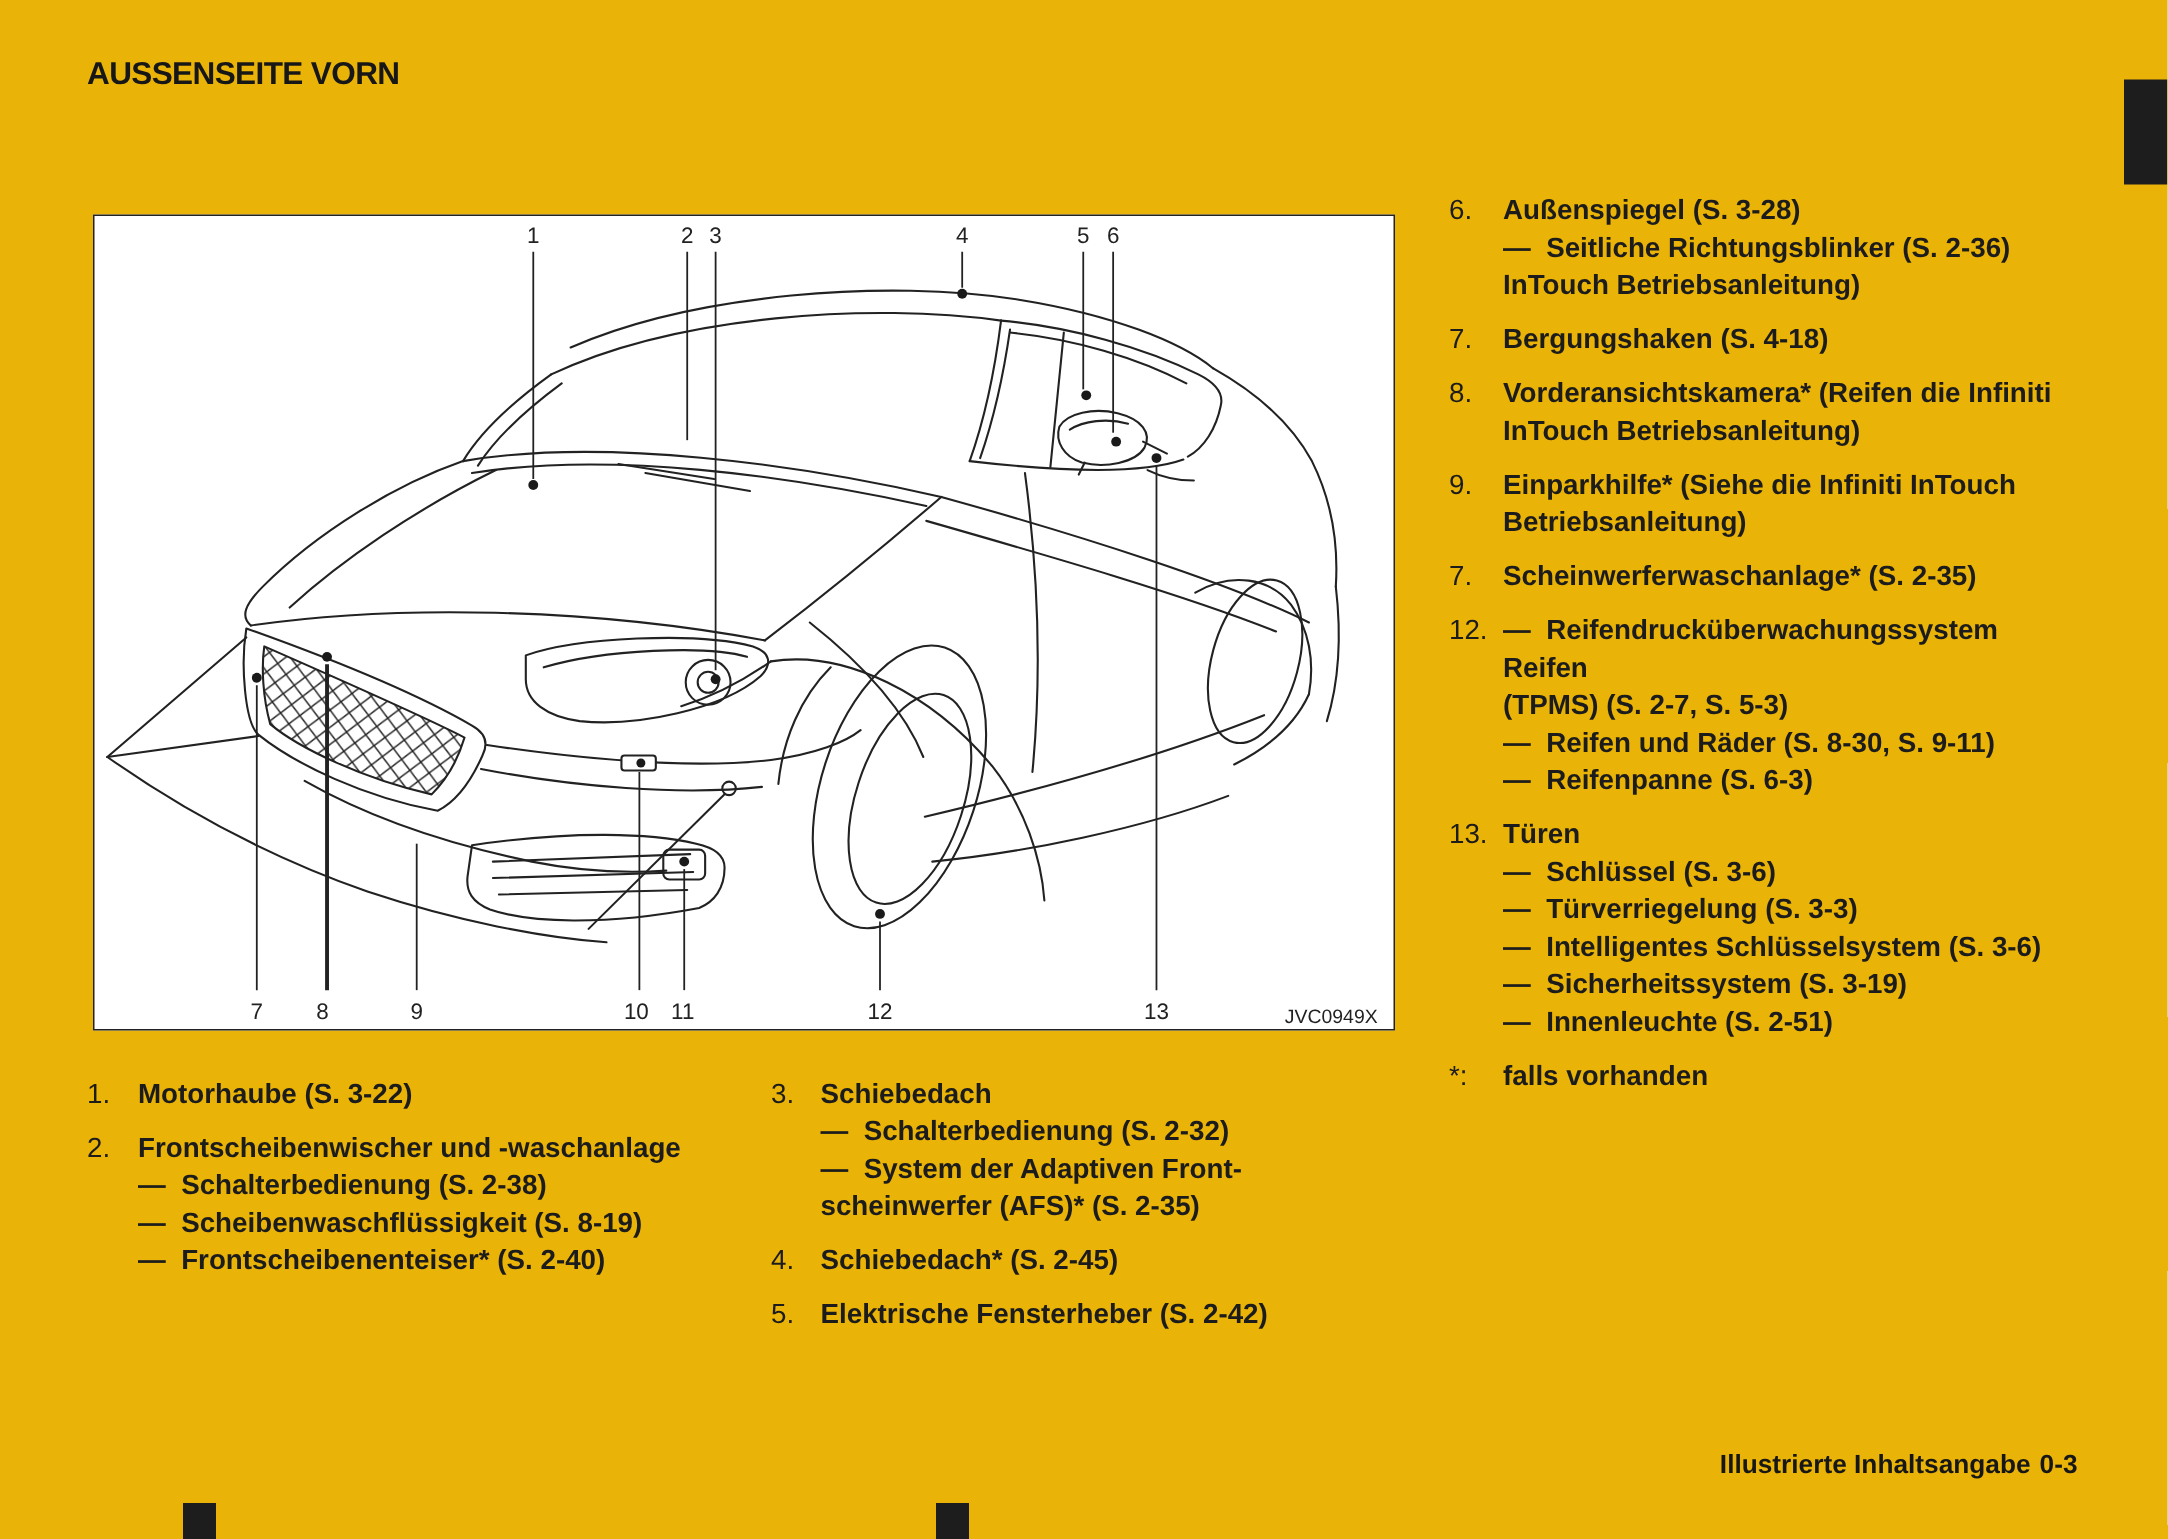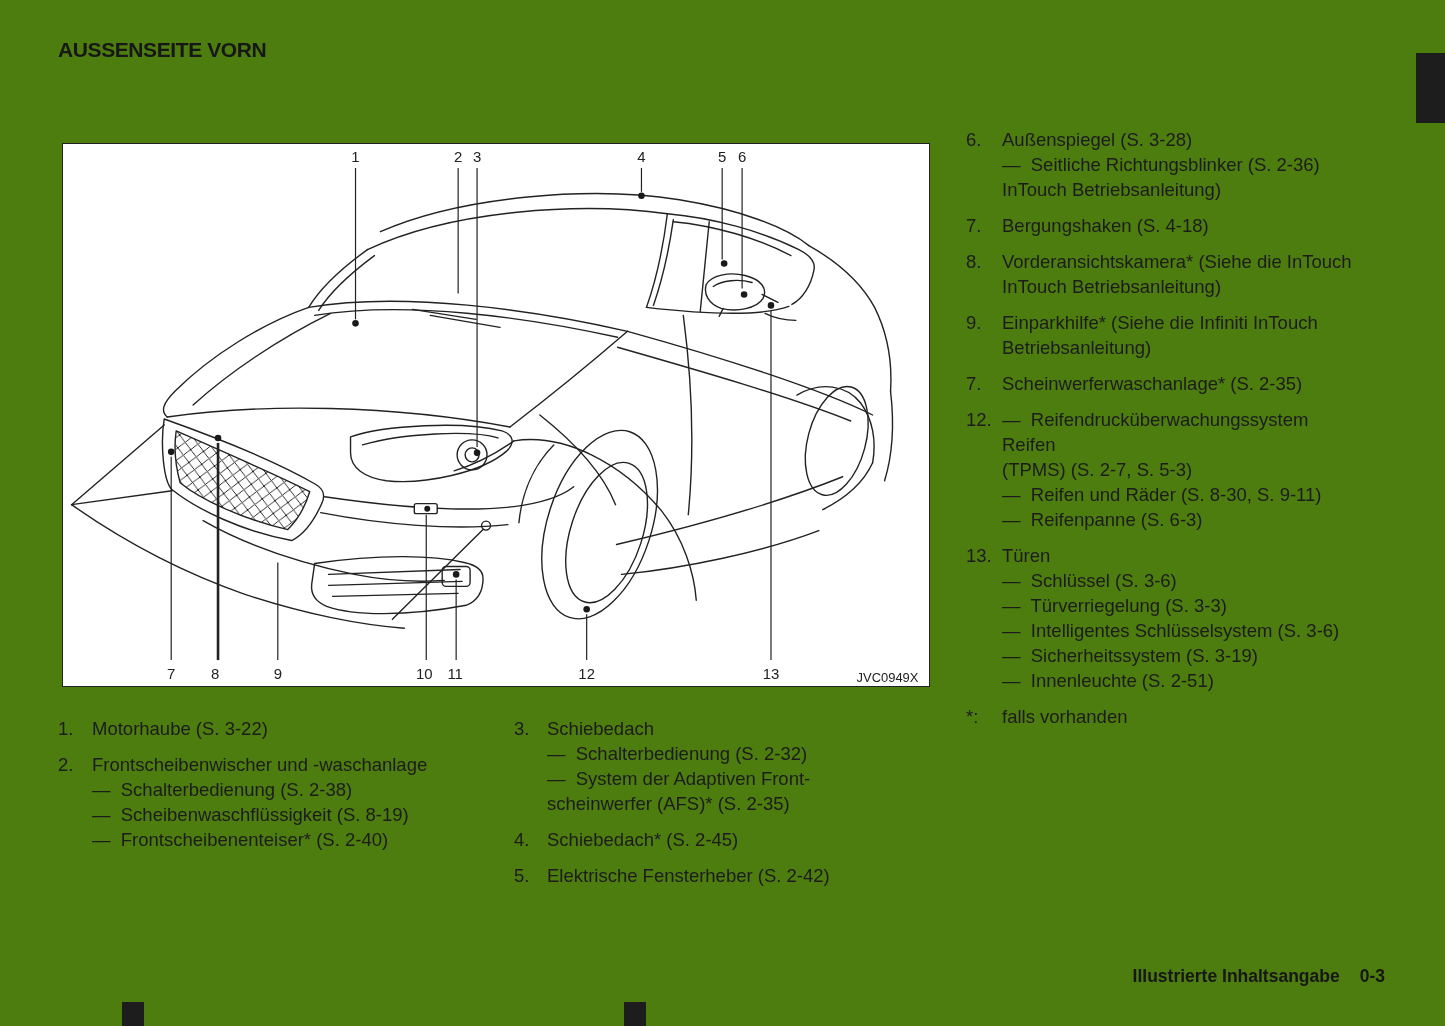--- a/index.html
+++ b/index.html
@@ -1,17 +1,17 @@
 <!DOCTYPE html>
 <html><head>
 <meta charset="utf-8">
 <style>
   html,body{margin:0;padding:0;background:#e8e8e8;}
   .page{
-    position:relative;width:1445px;height:1026px;background:#4d7c0f;
+    position:relative;width:1445px;height:1026px;background:#eab308;
     font-family:"Liberation Sans","DejaVu Sans",sans-serif;color:#1c1c1c;
     overflow:hidden;
   }
   .page-title{
     position:absolute;left:58px;top:38px;font-size:21px;font-weight:800;
     letter-spacing:-0.4px;color:#171717;
   }
   .tab-mark{position:absolute;right:0;top:53px;width:29px;height:70px;background:#1d1d1d;}
   .print-mark{position:absolute;top:1002px;width:22px;height:24px;background:#1d1d1d;}
   .print-mark.m1{left:122px;}
@@ -23,26 +23,26 @@
   .diagram-frame svg{display:block;width:100%;height:100%;}
   .legend-col{position:absolute;font-size:18.5px;line-height:25px;color:#1c1c1c;}
   .legend-col.col-left{left:58px;top:716px;width:440px;}
   .legend-col.col-middle{left:514px;top:716px;width:410px;}
   .legend-col.col-right{left:966px;top:127px;width:460px;}
   .legend-col .item{display:flex;margin-bottom:11px;}
   .legend-col .num{flex:none;}
   .col-left .num{width:34px;}
   .col-middle .num{width:33px;}
   .col-right .num{width:36px;}
-  .legend-col .lines{flex:1;}
+  .legend-col .lines{flex:1;font-weight:bold;}
   .legend-col .lines div{white-space:pre;}
   .footer{
     position:absolute;top:966px;right:60px;font-size:17.5px;font-weight:700;color:#171717;
   }
-  .footer .pagenum{margin-left:20px;}
+  .footer .pagenum{margin-left:6px;}
   svg text{font-family:"Liberation Sans","DejaVu Sans",sans-serif;fill:#222;}
   svg .callout-num{font-size:15px;text-anchor:middle;}
   svg .figcode{font-size:13px;text-anchor:end;}
 </style>
 </head>
 <body>
 
 <div class="page">
 
   <div class="page-title">AUSSENSEITE VORN</div>
@@ -241,21 +241,21 @@
       </div>
       <div class="item">
         <span class="num">7.</span>
         <div class="lines">
           <div>Bergungshaken (S. 4-18)</div>
         </div>
       </div>
       <div class="item">
         <span class="num">8.</span>
         <div class="lines">
-          <div>Vorderansichtskamera* (Siehe die InTouch</div>
+          <div>Vorderansichtskamera* (Reifen die Infiniti</div>
           <div>InTouch Betriebsanleitung)</div>
         </div>
       </div>
       <div class="item">
         <span class="num">9.</span>
         <div class="lines">
           <div>Einparkhilfe* (Siehe die Infiniti InTouch</div>
           <div>Betriebsanleitung)</div>
         </div>
       </div>

